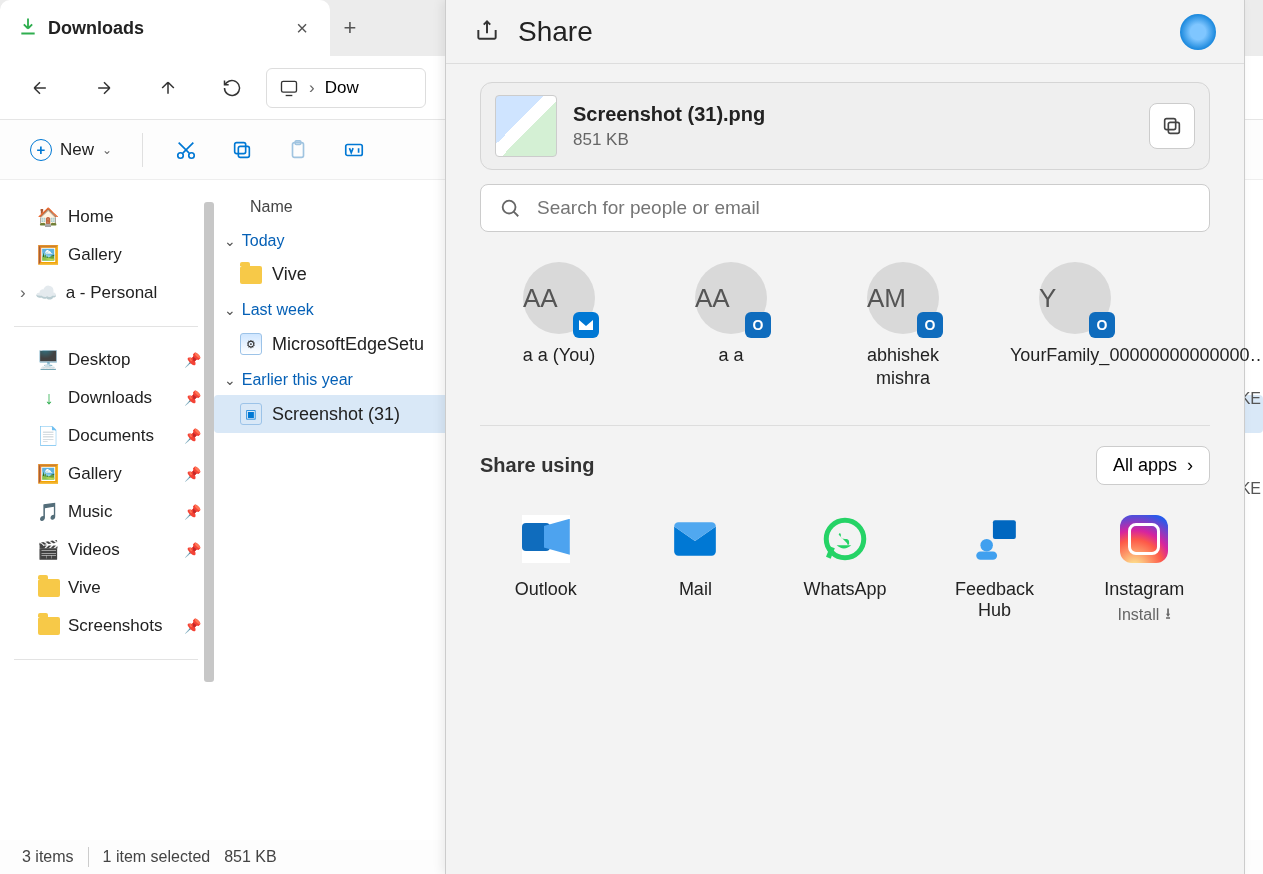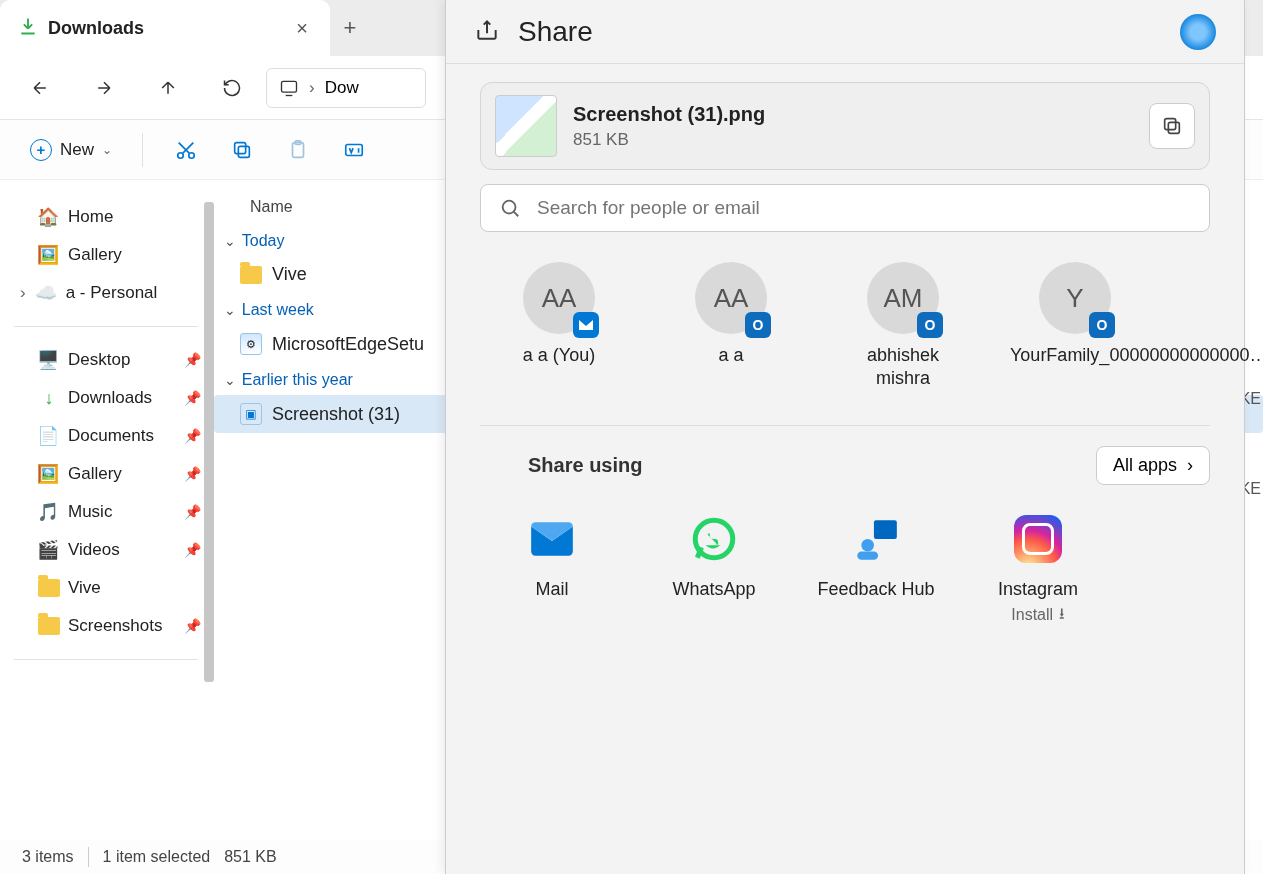--- a/index.html
+++ b/index.html
@@ -70,28 +70,28 @@
   .file-size{font-size:17px;color:#666;}
   .copy-btn{margin-left:auto;width:46px;height:46px;border:1px solid #ccc;border-radius:8px;background:#fff;display:flex;align-items:center;justify-content:center;cursor:pointer;}
   .copy-btn svg{width:22px;height:22px;}
 
   .search-box{margin-top:14px;display:flex;align-items:center;gap:16px;border:1px solid #ccc;border-radius:8px;padding:12px 18px;background:#fff;}
   .search-box input{border:none;outline:none;font-size:19px;flex:1;background:transparent;color:#333;}
   .search-box svg{width:22px;height:22px;color:#555;}
 
   .contacts-row{display:flex;gap:42px;margin-top:30px;padding:0 14px;}
   .contact{display:flex;flex-direction:column;align-items:center;width:130px;cursor:pointer;}
-  .contact-avatar{width:72px;height:72px;border-radius:50%;background:#d9d9d9;display:flex;align-items:center;justify-content:center;font-size:26px;color:#555;position:relative;}
+  .contact-avatar{width:72px;height:72px;border-radius:50%;background:#d9d9d9;display:flex;align-items:center;font-size:26px;color:#555;position:relative;}
   .badge{position:absolute;right:-4px;bottom:-4px;width:26px;height:26px;border-radius:6px;display:flex;align-items:center;justify-content:center;}
   .badge.mail{background:#0078d4;} .badge.mail::after{content:"";width:14px;height:10px;background:#fff;clip-path:polygon(0 0,100% 0,100% 100%,0 100%,0 0,50% 60%,100% 0);}
   .badge.outlook{background:#0f6cbd;} .badge.outlook::after{content:"O";color:#fff;font-size:14px;font-weight:700;}
   .contact-name{margin-top:10px;font-size:18px;color:#222;text-align:center;line-height:1.3;max-width:130px;}
 
   .share-using-head{display:flex;align-items:center;margin-top:34px;border-top:1px solid #ddd;padding-top:20px;}
-  .share-using-title{font-size:20px;font-weight:600;color:#333;margin-left:48px;}
+  .share-using-title{font-size:20px;font-weight:600;color:#333;}
   .all-apps-btn{margin-left:auto;display:flex;align-items:center;gap:10px;border:1px solid #ccc;border-radius:8px;background:#fff;padding:8px 16px;font-size:18px;cursor:pointer;}
 
   .apps-row{display:flex;gap:38px;margin-top:28px;padding:0 10px;}
   .app{display:flex;flex-direction:column;align-items:center;width:124px;cursor:pointer;}
   .app-icon{width:52px;height:52px;display:flex;align-items:center;justify-content:center;}
   .app-name{margin-top:14px;font-size:18px;color:#222;text-align:center;}
   .app-sub{font-size:16px;color:#666;margin-top:2px;display:flex;align-items:center;gap:6px;}
 
   
   .ico-outlook{width:48px;height:48px;background:#fff;position:relative;}
@@ -360,20 +360,26 @@
     <div class="share-using-head">
       <span class="share-using-title">Share using</span>
       <div class="all-apps-btn">
         <span>All apps</span>
         <span>›</span>
       </div>
     </div>
 
     <div class="apps-row">
       <div class="app">
+        <div class="app-icon">
+            <div class="ico-outlook"></div>
+          </div>
+        <div class="app-name">Outlook</div>
+      </div>
+      <div class="app">
         <div class="app-icon ico-mail">
             <svg viewBox="0 0 24 24">
               <path fill="#0078d4" d="M2 6l10 7 10-7v12a2 2 0 01-2 2H4a2 2 0 01-2-2V6z"></path>
               <path fill="#50a8f0" d="M2 6a2 2 0 012-2h16a2 2 0 012 2l-10 7L2 6z"></path>
             </svg>
           </div>
         <div class="app-name">Mail</div>
       </div>
       <div class="app">
         <div class="app-icon ico-whatsapp">

